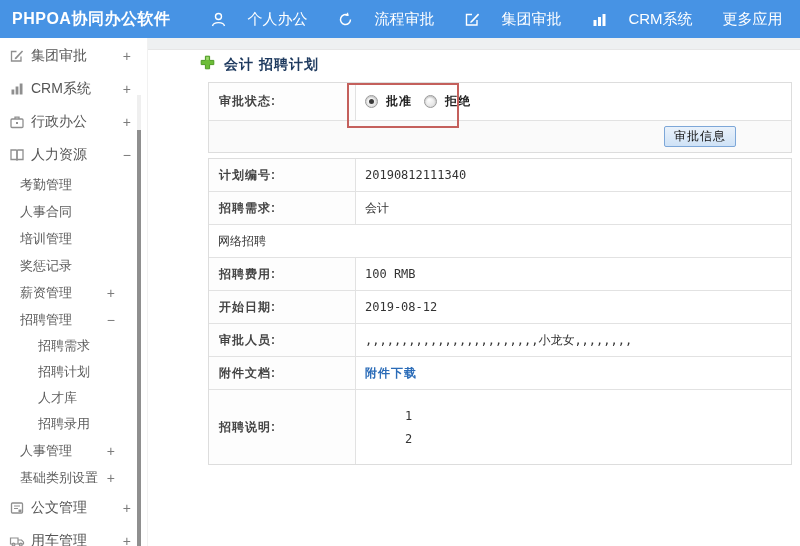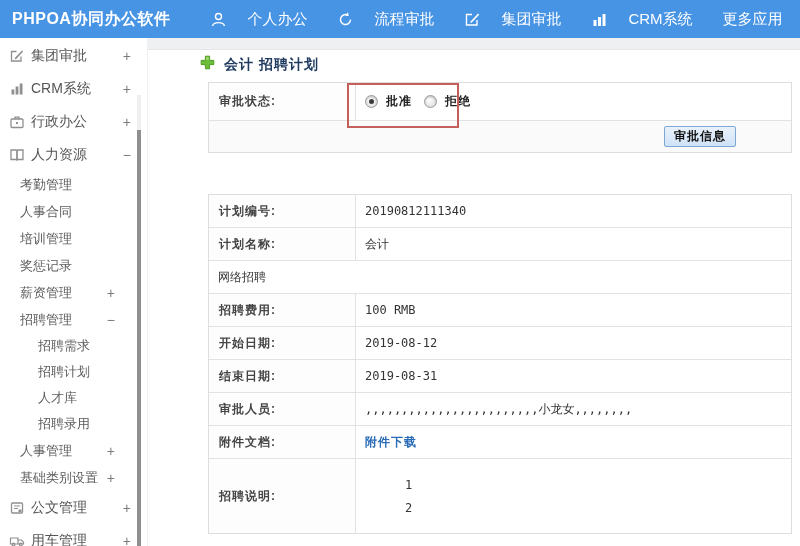--- a/index.html
+++ b/index.html
@@ -57,28 +57,28 @@
   .row-btn { height:31px; background:#fafafa; position:relative; }
   .radio-group { display:flex; align-items:center; gap:12px; font-family:"Liberation Sans",sans-serif;
                  font-weight:bold; font-size:12px; color:#222; letter-spacing:1px; }
   .radio-opt { display:flex; align-items:center; gap:8px; cursor:pointer; }
   .radio { width:13px; height:13px; border-radius:50%; border:1px solid #9a9a9a;
            background:radial-gradient(circle at 35% 30%, #fff, #d9d9d9);
            display:flex; align-items:center; justify-content:center;
            box-shadow: inset 0 1px 2px rgba(0,0,0,.25); }
   .radio.sel::after { content:""; width:5px; height:5px; border-radius:50%; background:#3a3a3a; }
   .btn-approve { position:absolute; right:55px; top:5px; height:21px; padding:0 9px;
-                 font-size:12px; font-weight:bold; color:#111; letter-spacing:1px;
+                 font-size:12px; font-weight:normal; color:#111; letter-spacing:1px;
                  border:1px solid #7da7d8; border-radius:2px; cursor:pointer;
                  background:linear-gradient(#eaf2fb,#cfe2f6);
                  font-family:"Liberation Sans",sans-serif; }
   .red-box { position:absolute; left:199px; top:45px; width:112px; height:45px;
              border:2px solid #c4605c; pointer-events:none; z-index:5; }
 
-  .tbl2 { top:120px;margin-top:36px; }
+  .tbl2 { top:120px; }
   .row-std { height:33px; }
   .row-tall { height:74px;gap:40px; }
   .row-tall .cell-v { flex-direction:column; align-items:flex-start; justify-content:center; gap:9px; }
   .link { color:#2b6cb8; font-weight:bold; cursor:pointer; font-family:"Liberation Sans",sans-serif;
           letter-spacing:1px; }
 </style>
 </head>
 <body>
 
 <div class="stage">
@@ -294,37 +294,33 @@
     </div>
 
     <div class="red-box"></div>
 
     <div class="tbl tbl2">
       <div class="row row-std">
         <div class="cell-l">计划编号:</div>
         <div class="cell-v">20190812111340</div>
       </div>
       <div class="row row-std">
-        <div class="cell-l">计划名称:</div>
+        <div class="cell-l">招聘需求:</div>
         <div class="cell-v">会计</div>
       </div>
       <div class="row row-std">
         <div class="cell-v">网络招聘</div>
       </div>
       <div class="row row-std">
         <div class="cell-l">招聘费用:</div>
         <div class="cell-v">100 RMB</div>
       </div>
       <div class="row row-std">
         <div class="cell-l">开始日期:</div>
         <div class="cell-v">2019-08-12</div>
-      </div>
-      <div class="row row-std">
-        <div class="cell-l">结束日期:</div>
-        <div class="cell-v">2019-08-31</div>
       </div>
       <div class="row row-std">
         <div class="cell-l">审批人员:</div>
         <div class="cell-v">,,,,,,,,,,,,,,,,,,,,,,,,小龙女,,,,,,,,</div>
       </div>
       <div class="row row-std">
         <div class="cell-l">附件文档:</div>
         <div class="cell-v">
           <span class="link">附件下载</span>
         </div>

